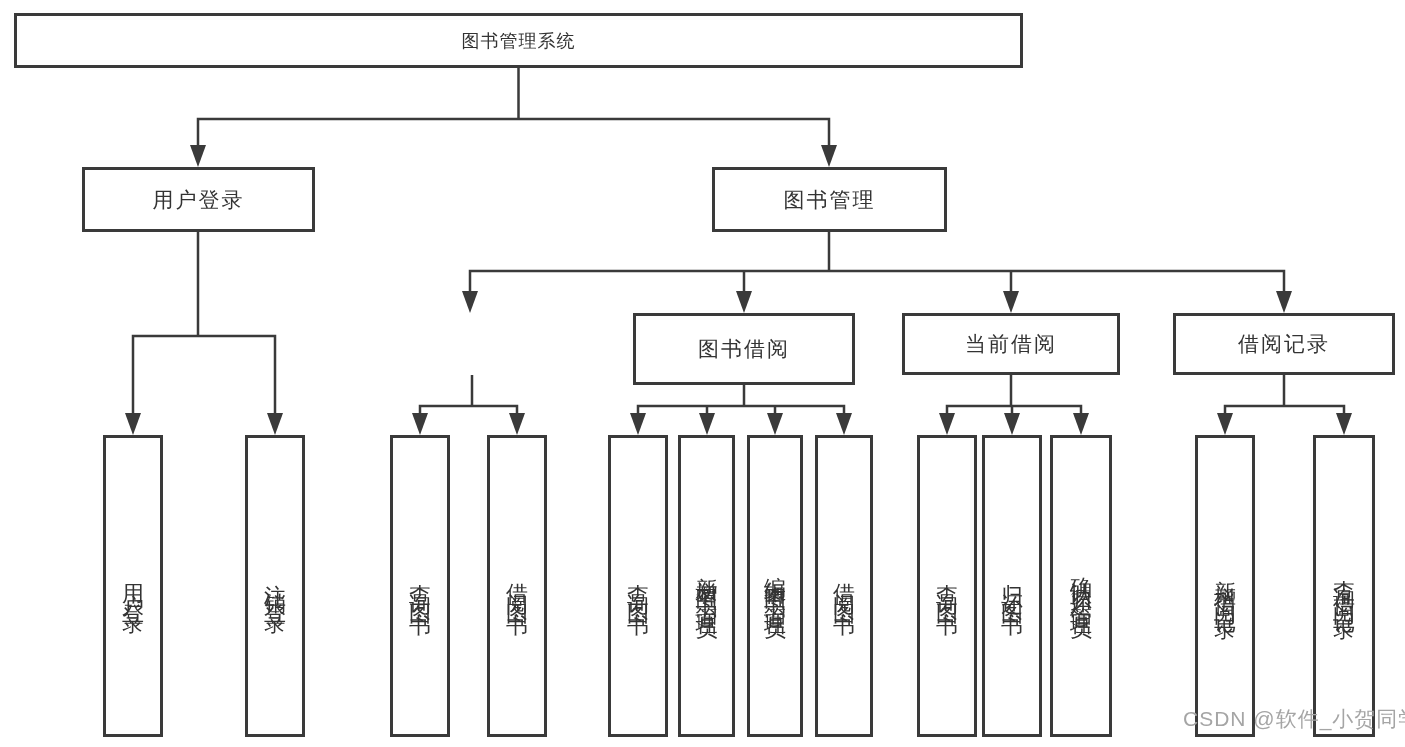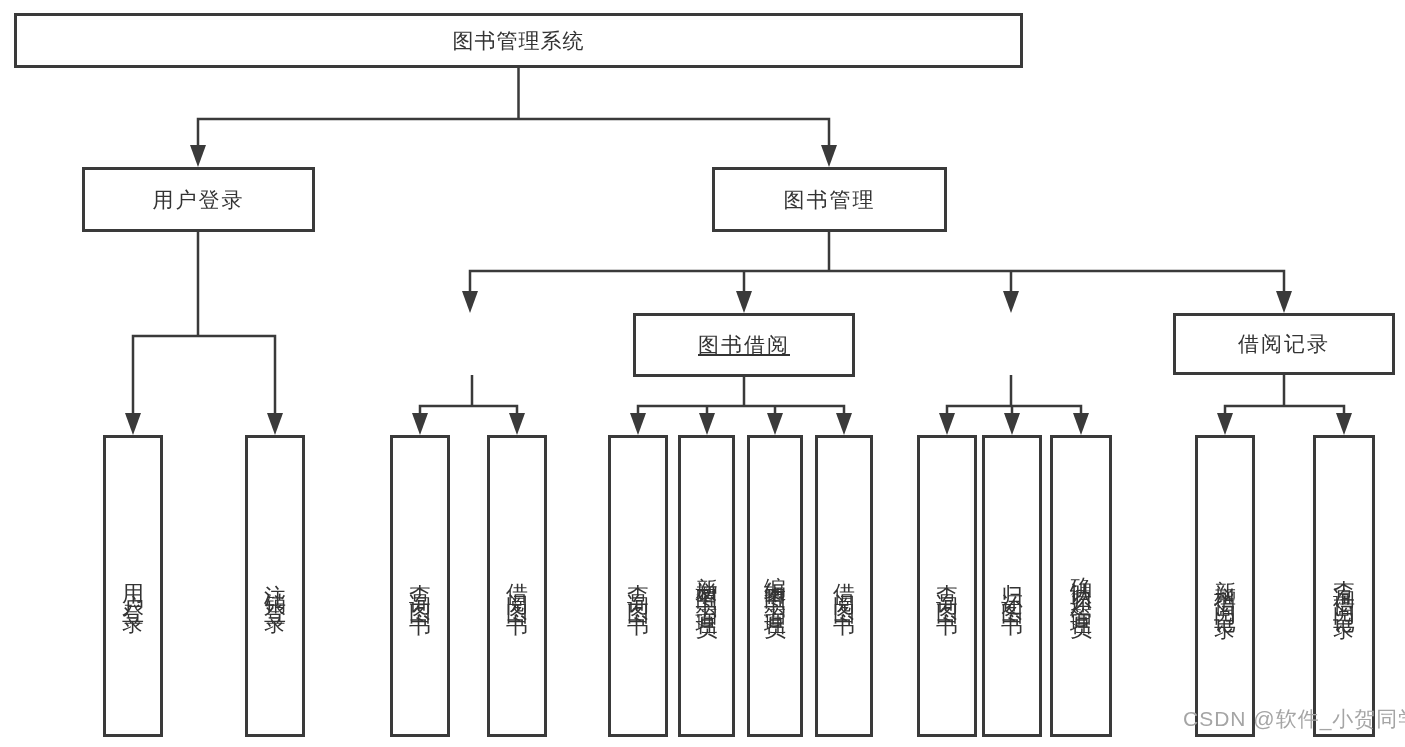--- a/index.html
+++ b/index.html
@@ -29,21 +29,21 @@
     background:#ffffff;
     display:flex;
     align-items:center;
     justify-content:center;
     color:var(--text);
     font-size:21px;
     letter-spacing:2px;
     white-space:nowrap;
     z-index:2;
   }
-  .node.root{font-size:21px;letter-spacing:1px;}
+  .node.root{font-size:18px;letter-spacing:1px;}
   .node.leaf{
     writing-mode:vertical-rl;
     text-orientation:upright;
     font-size:22px;
     letter-spacing:10px;
     line-height:1;
     white-space:nowrap;
   }
   .watermark{
     position:absolute;
@@ -99,21 +99,22 @@
       <polygon points="1217,413 1233,413 1225,435"></polygon>
       <polygon points="1336,413 1352,413 1344,435"></polygon>
     </g>
   </svg>
 
   <div class="node root" style="left:14px;top:13px;width:1009px;height:55px;">图书管理系统</div>
 
   <div class="node" style="left:82px;top:167px;width:233px;height:65px;">用户登录</div>
   <div class="node" style="left:712px;top:167px;width:235px;height:65px;">图书管理</div>
 
-  <div class="node" style="left:633px;top:313px;width:222px;height:64px;text-decoration:underline;">图书借阅</div>
+  <div class="node" style="left:633px;top:313px;width:222px;height:72px;">图书借阅</div>
+  <div class="node" style="left:902px;top:313px;width:218px;height:62px;">当前借阅</div>
   <div class="node" style="left:1173px;top:313px;width:222px;height:62px;">借阅记录</div>
 
   <div class="node leaf" style="left:103px;top:435px;width:60px;height:302px;">用户登录</div>
   <div class="node leaf" style="left:245px;top:435px;width:60px;height:302px;">注销登录</div>
 
   <div class="node leaf" style="left:390px;top:435px;width:60px;height:302px;">查询图书</div>
   <div class="node leaf" style="left:487px;top:435px;width:60px;height:302px;">借阅图书</div>
 
   <div class="node leaf" style="left:608px;top:435px;width:60px;height:302px;">查询图书</div>
   <div class="node leaf" style="left:678px;top:435px;width:57px;height:302px;letter-spacing:6px;">新增图书（管理员）</div>

